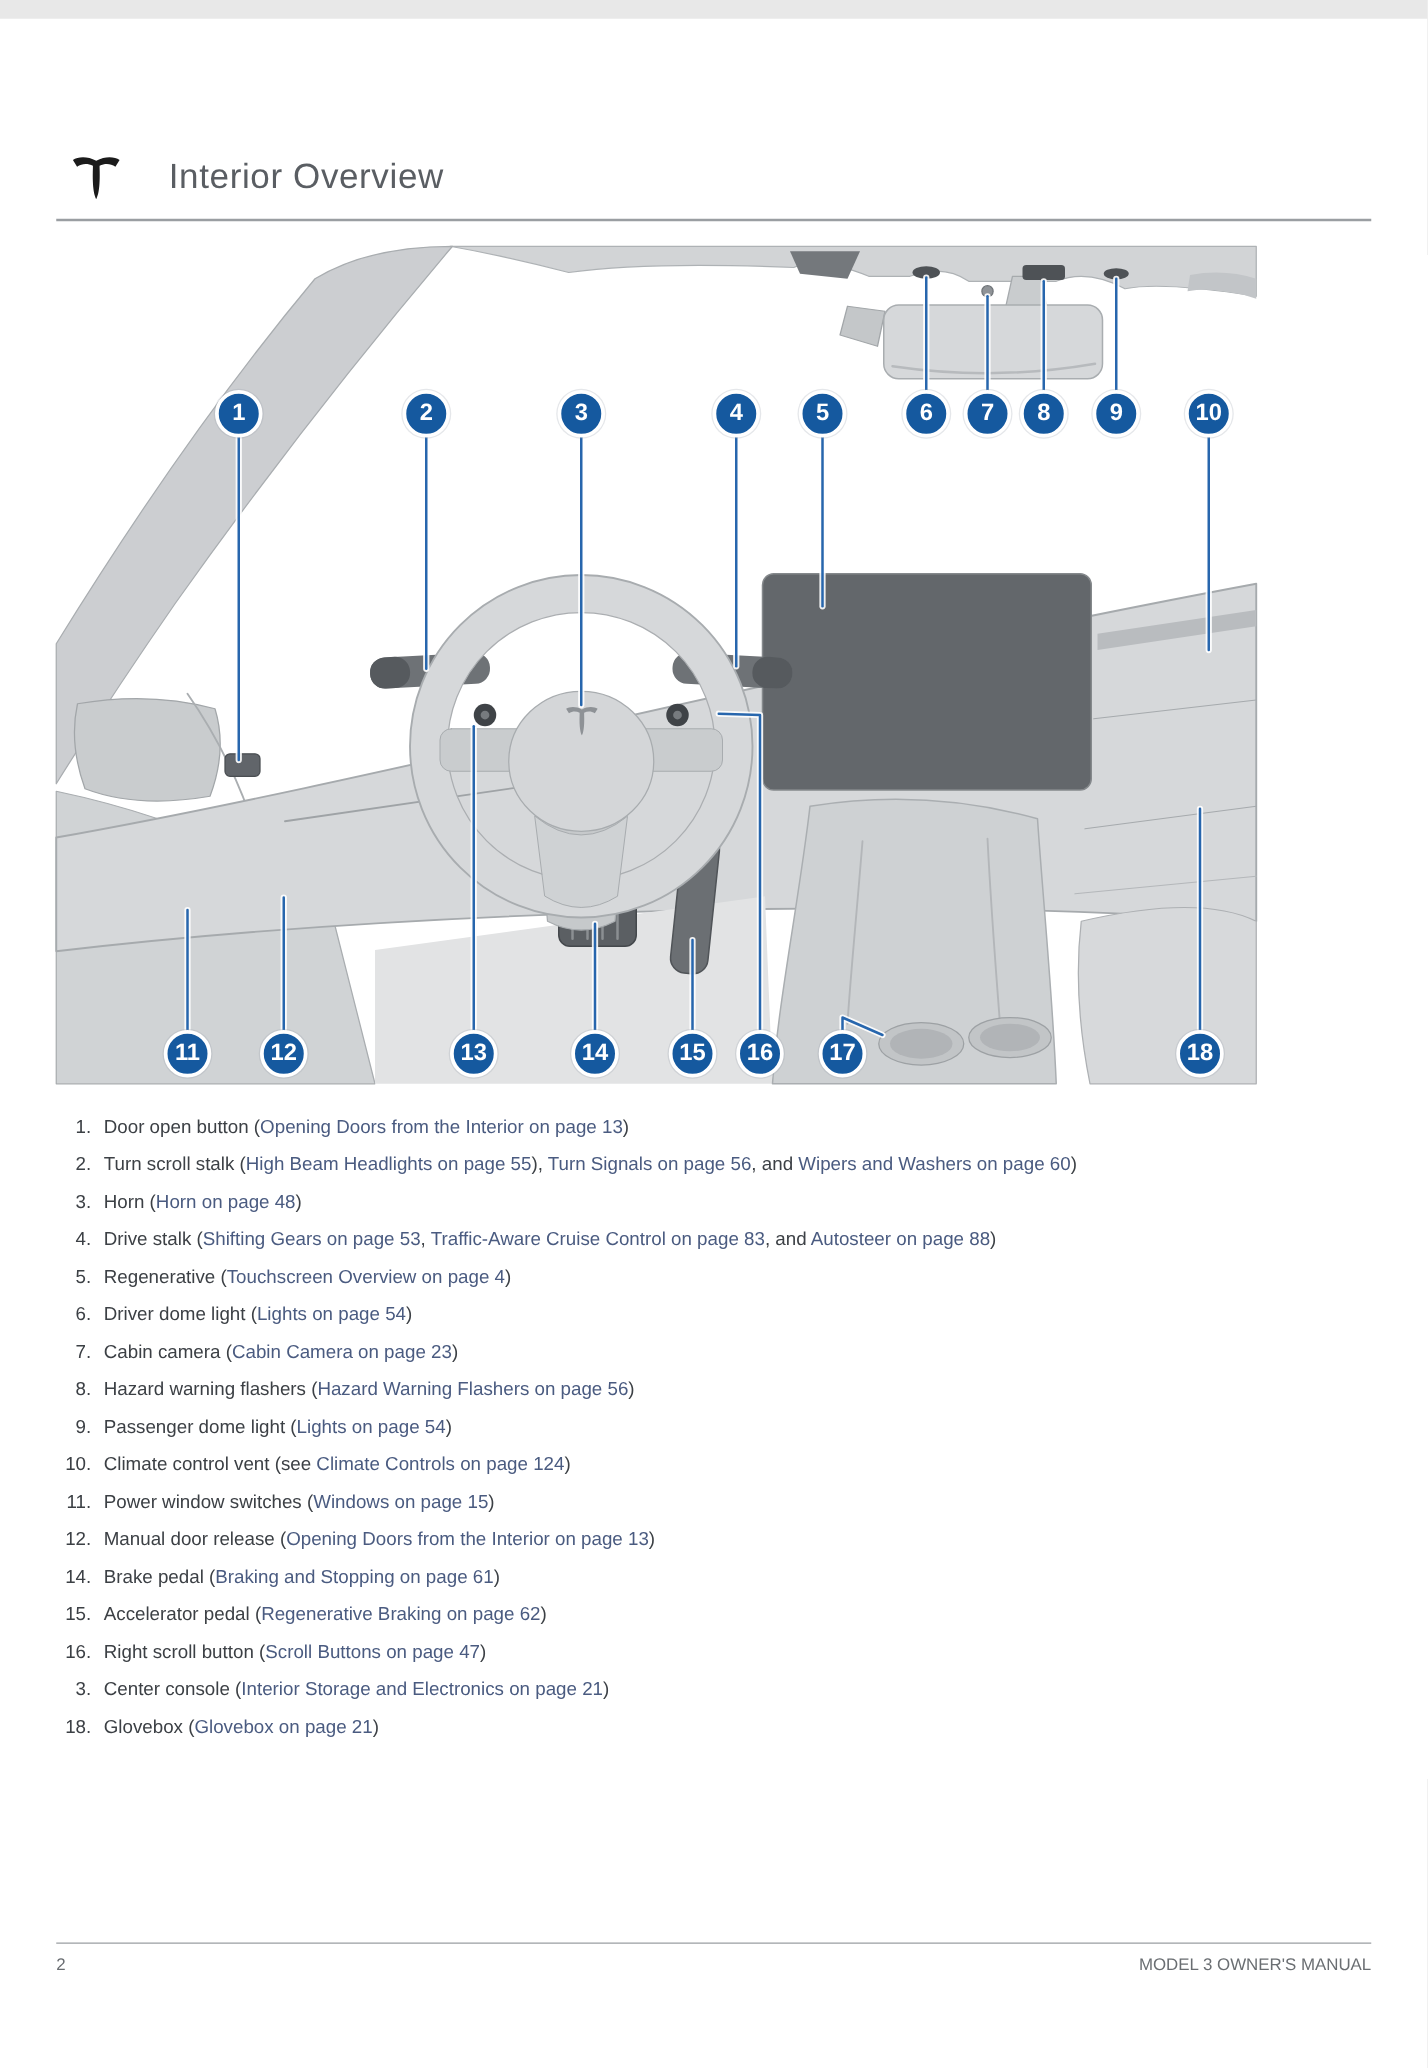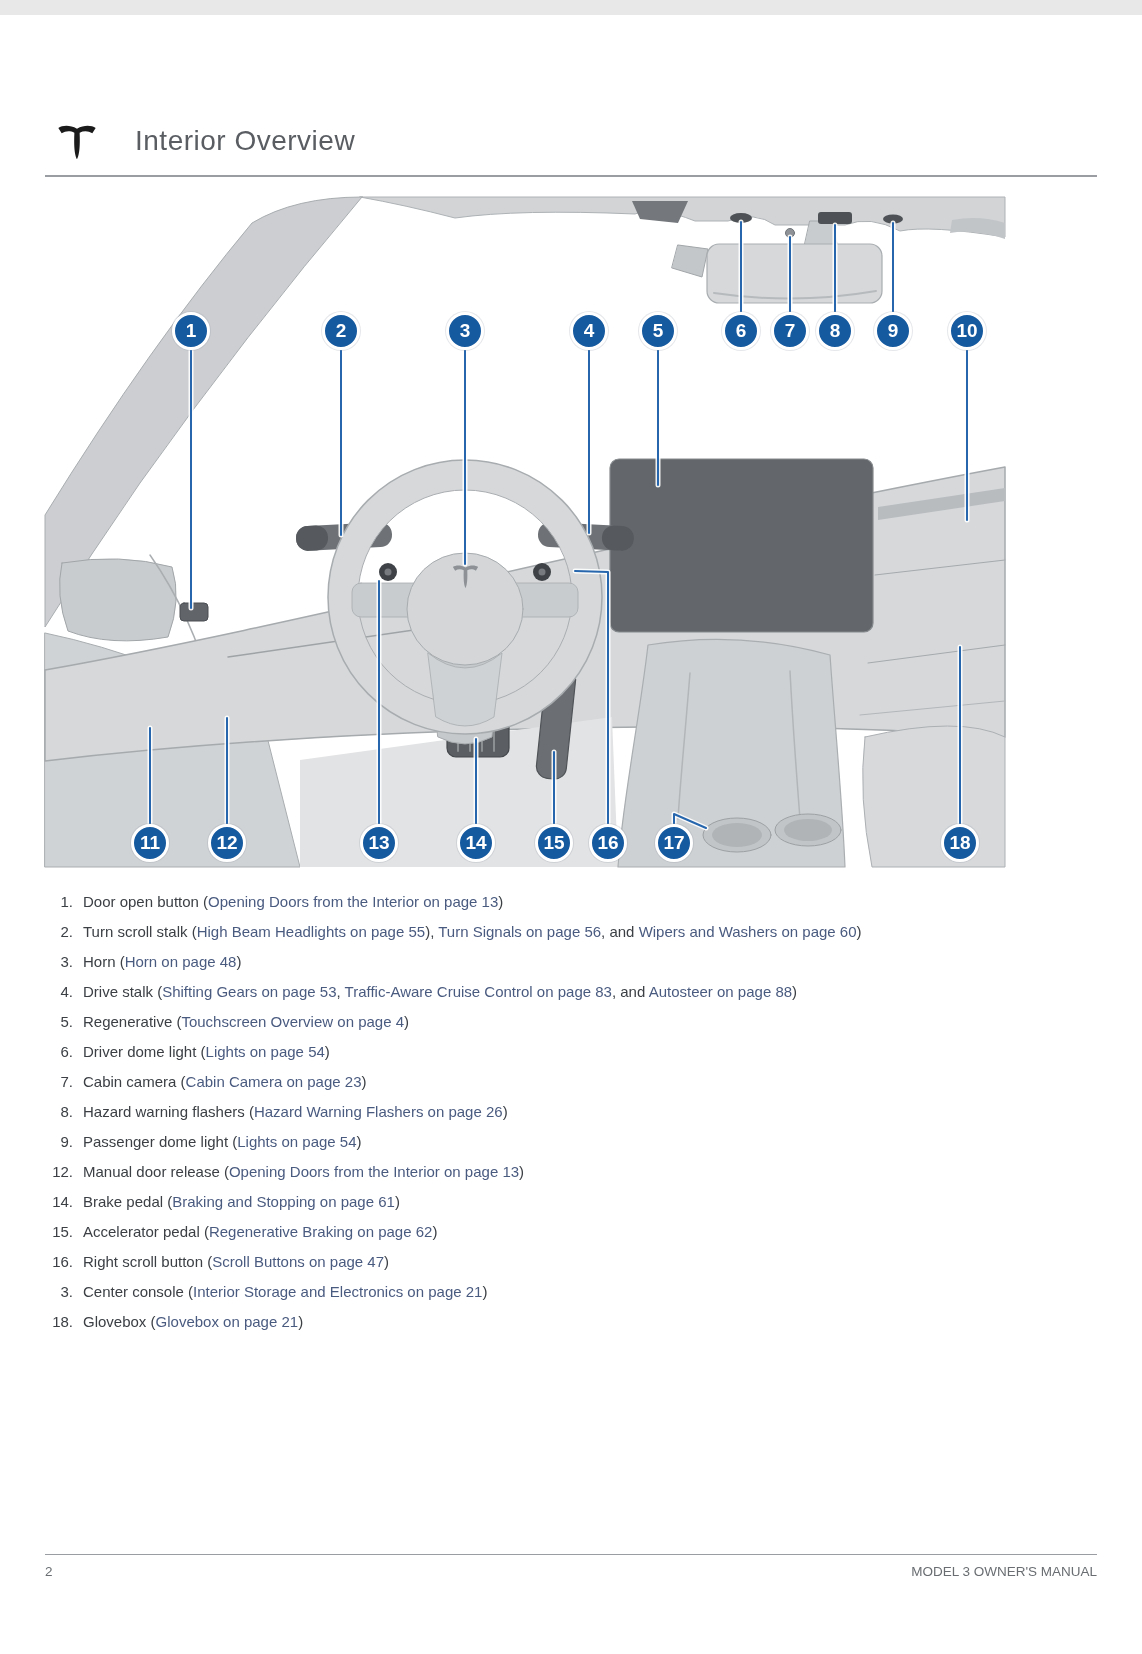--- a/index.html
+++ b/index.html
@@ -243,25 +243,33 @@
       <div class="legend-item">
         <span class="legend-num">6.</span>
         <span class="legend-text"><span>Driver dome light (</span><span class="lnk">Lights on page 54</span><span>)</span></span>
       </div>
       <div class="legend-item">
         <span class="legend-num">7.</span>
         <span class="legend-text"><span>Cabin camera (</span><span class="lnk">Cabin Camera on page 23</span><span>)</span></span>
       </div>
       <div class="legend-item">
         <span class="legend-num">8.</span>
-        <span class="legend-text"><span>Hazard warning flashers (</span><span class="lnk">Hazard Warning Flashers on page 26</span><span>)</span></span>
+        <span class="legend-text"><span>Hazard warning flashers (</span><span class="lnk">Hazard Warning Flashers on page 56</span><span>)</span></span>
       </div>
       <div class="legend-item">
         <span class="legend-num">9.</span>
         <span class="legend-text"><span>Passenger dome light (</span><span class="lnk">Lights on page 54</span><span>)</span></span>
+      </div>
+      <div class="legend-item">
+        <span class="legend-num">10.</span>
+        <span class="legend-text"><span>Climate control vent (see </span><span class="lnk">Climate Controls on page 124</span><span>)</span></span>
+      </div>
+      <div class="legend-item">
+        <span class="legend-num">11.</span>
+        <span class="legend-text"><span>Power window switches (</span><span class="lnk">Windows on page 15</span><span>)</span></span>
       </div>
       <div class="legend-item">
         <span class="legend-num">12.</span>
         <span class="legend-text"><span>Manual door release (</span><span class="lnk">Opening Doors from the Interior on page 13</span><span>)</span></span>
       </div>
       <div class="legend-item">
         <span class="legend-num">14.</span>
         <span class="legend-text"><span>Brake pedal (</span><span class="lnk">Braking and Stopping on page 61</span><span>)</span></span>
       </div>
       <div class="legend-item">

